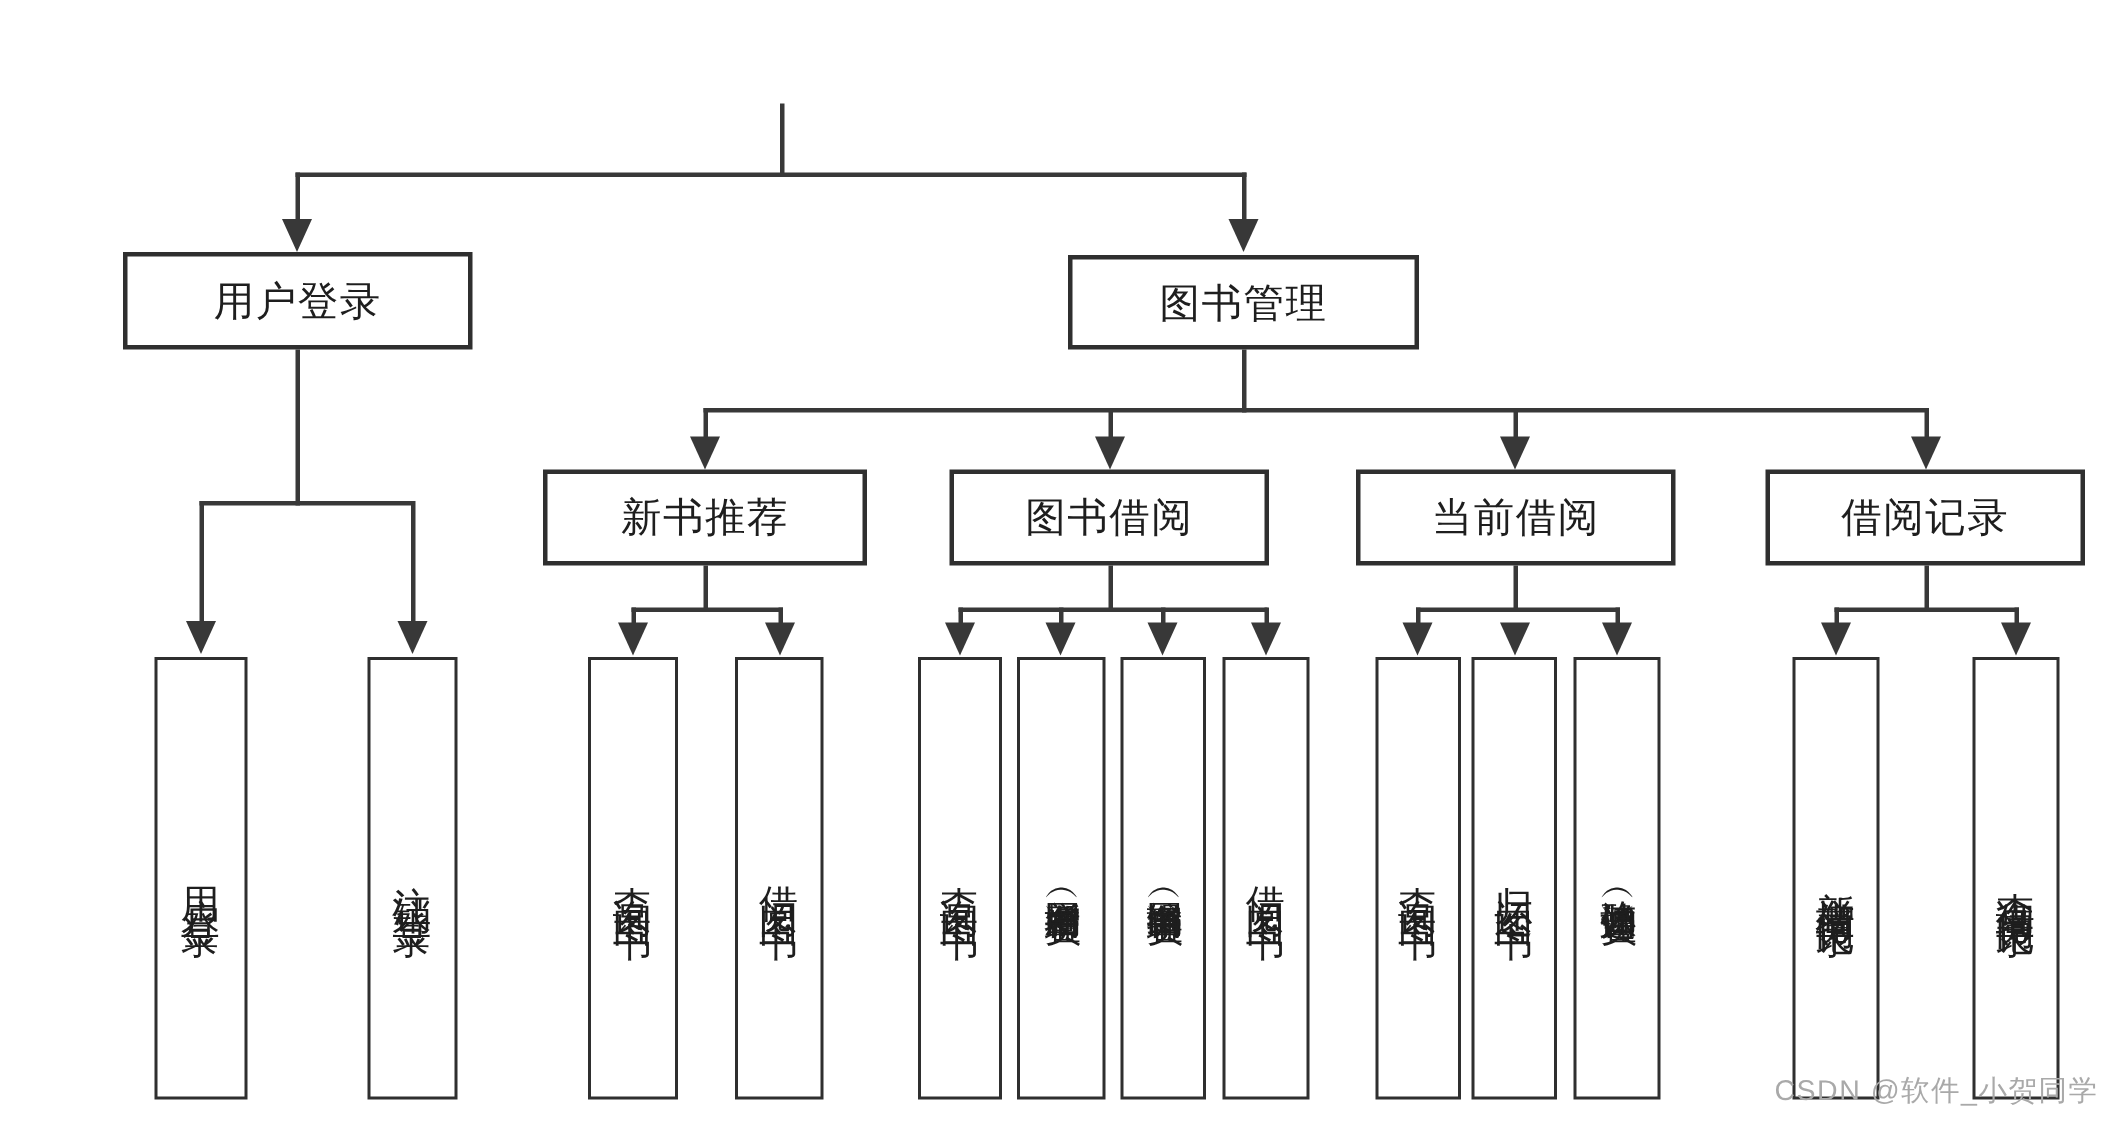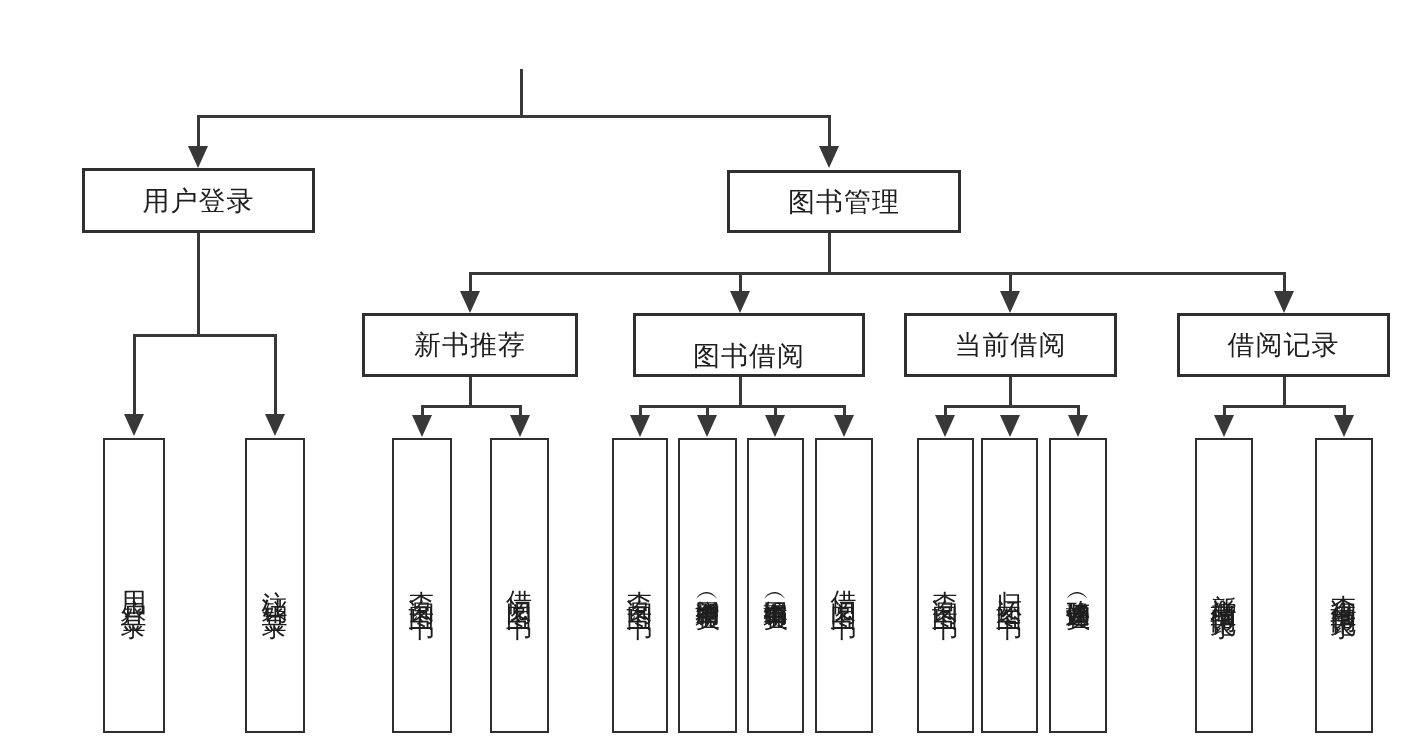--- a/index.html
+++ b/index.html
@@ -41,28 +41,28 @@
 </style>
 </head>
 <body>
 
 <div class="stage">
 
 
   <div class="box" style="left:82px;top:168px;width:233px;height:65px;">
     <span>用户登录</span>
   </div>
-  <div class="box" style="left:727px;top:170px;width:234px;height:63px;">
+  <div class="box" style="left:712px;top:170px;width:234px;height:63px;">
     <span>图书管理</span>
   </div>
 
   <div class="box" style="left:362px;top:313px;width:216px;height:64px;">
     <span>新书推荐</span>
   </div>
-  <div class="box" style="left:633px;top:313px;width:232px;height:64px;align-items:flex-end;">
+  <div class="box" style="left:633px;top:313px;width:213px;height:64px;">
     <span>图书借阅</span>
   </div>
   <div class="box" style="left:1177px;top:313px;width:213px;height:64px;">
     <span>借阅记录</span>
   </div>
   <div class="box" style="left:904px;top:313px;width:213px;height:64px;">
     <span>当前借阅</span>
   </div>
 
   <div class="leaf" style="left:103px;width:62px;">
@@ -160,14 +160,15 @@
   <div class="arrow" style="left:1000px;top:415px;"></div>
   <div class="arrow" style="left:1068px;top:415px;"></div>
 
   <div class="vl" style="left:1283px;top:377px;height:31px;"></div>
   <div class="hl" style="left:1223px;top:405px;width:123px;"></div>
   <div class="vl" style="left:1223px;top:405px;height:13px;"></div>
   <div class="vl" style="left:1343px;top:405px;height:13px;"></div>
   <div class="arrow" style="left:1214px;top:415px;"></div>
   <div class="arrow" style="left:1334px;top:415px;"></div>
 
+  <div class="watermark">CSDN @软件_小贺同学</div>
 
 </div>
 
 </body></html>

